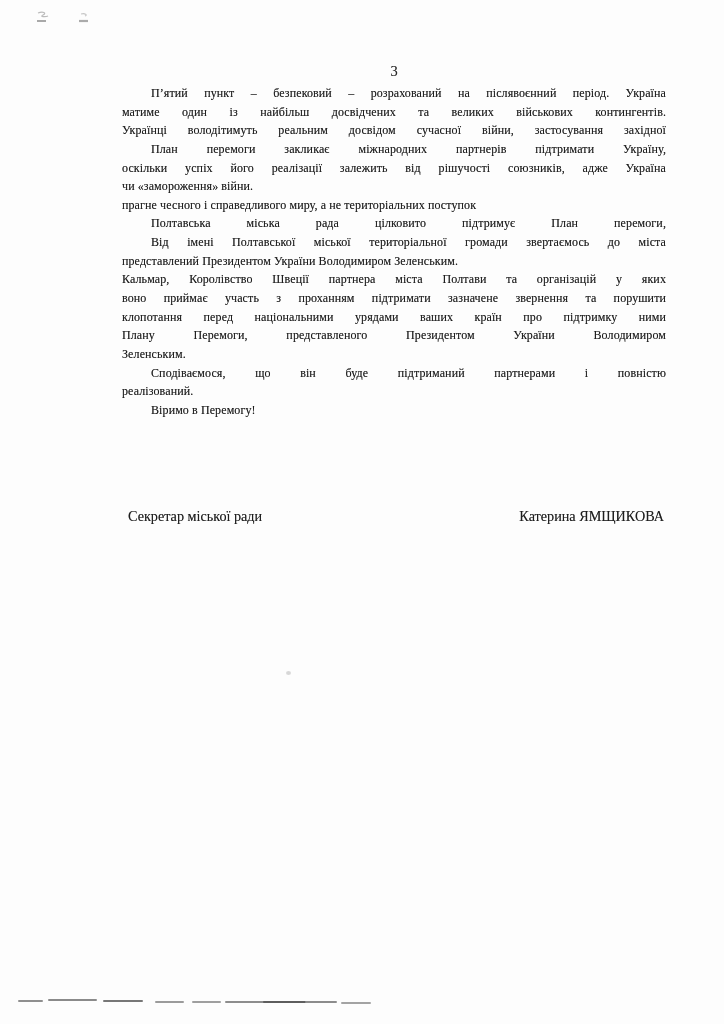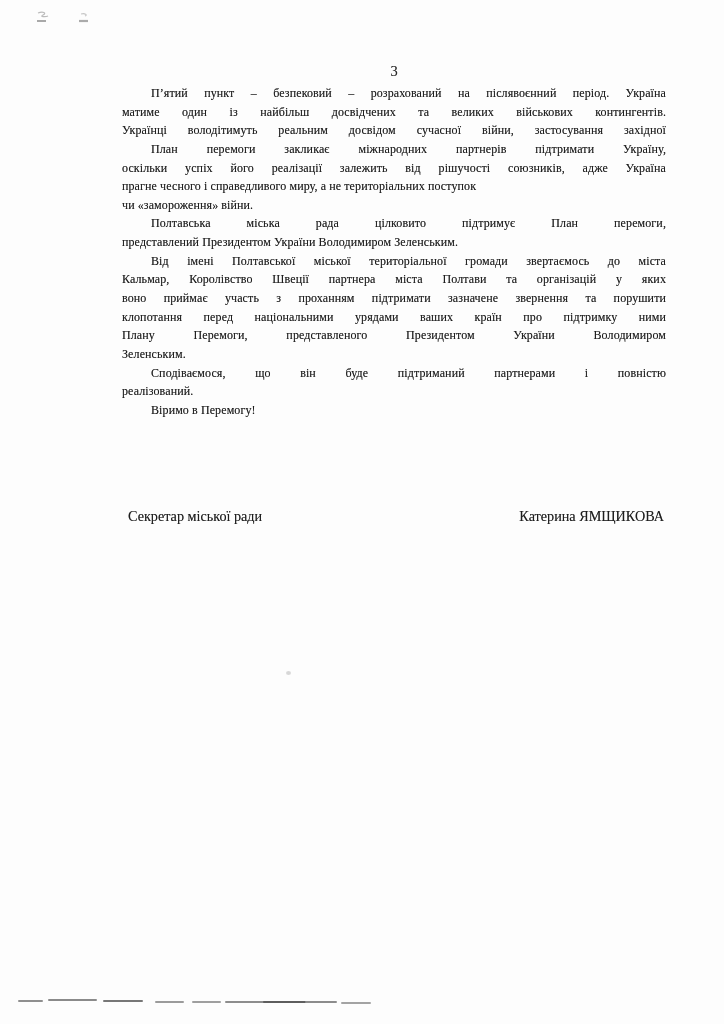--- a/index.html
+++ b/index.html
@@ -80,27 +80,27 @@
   <div class="page-number">3</div>
 
   <div class="body-text">
 
     <div class="ln j ind">П’ятий пункт – безпековий – розрахований на післявоєнний період. Україна</div>
     <div class="ln j">матиме один із найбільш досвідчених та великих військових контингентів.</div>
     <div class="ln j">Українці володітимуть реальним досвідом сучасної війни, застосування західної</div>
 
     <div class="ln j ind">План перемоги закликає міжнародних партнерів підтримати Україну,</div>
     <div class="ln j">оскільки успіх його реалізації залежить від рішучості союзників, адже Україна</div>
+    <div class="ln">чи «замороження» війни.</div>
     <div class="ln">прагне чесного і справедливого миру, а не територіальних поступок</div>
-    <div class="ln">чи «замороження» війни.</div>
 
     <div class="ln j ind">Полтавська міська рада цілковито підтримує План перемоги,</div>
+    <div class="ln j ind">Від імені Полтавської міської територіальної громади звертаємось до міста</div>
+
     <div class="ln">представлений Президентом України Володимиром Зеленським.</div>
-
-    <div class="ln j ind">Від імені Полтавської міської територіальної громади звертаємось до міста</div>
     <div class="ln j">Кальмар, Королівство Швеції партнера міста Полтави та організацій у яких</div>
     <div class="ln j">воно приймає участь з проханням підтримати зазначене звернення та порушити</div>
     <div class="ln j">клопотання перед національними урядами ваших країн про підтримку ними</div>
     <div class="ln j">Плану Перемоги, представленого Президентом України Володимиром</div>
     <div class="ln">Зеленським.</div>
 
     <div class="ln j ind">Сподіваємося, що він буде підтриманий партнерами і повністю</div>
     <div class="ln">реалізований.</div>
 
     <div class="ln ind">Віримо в Перемогу!</div>

